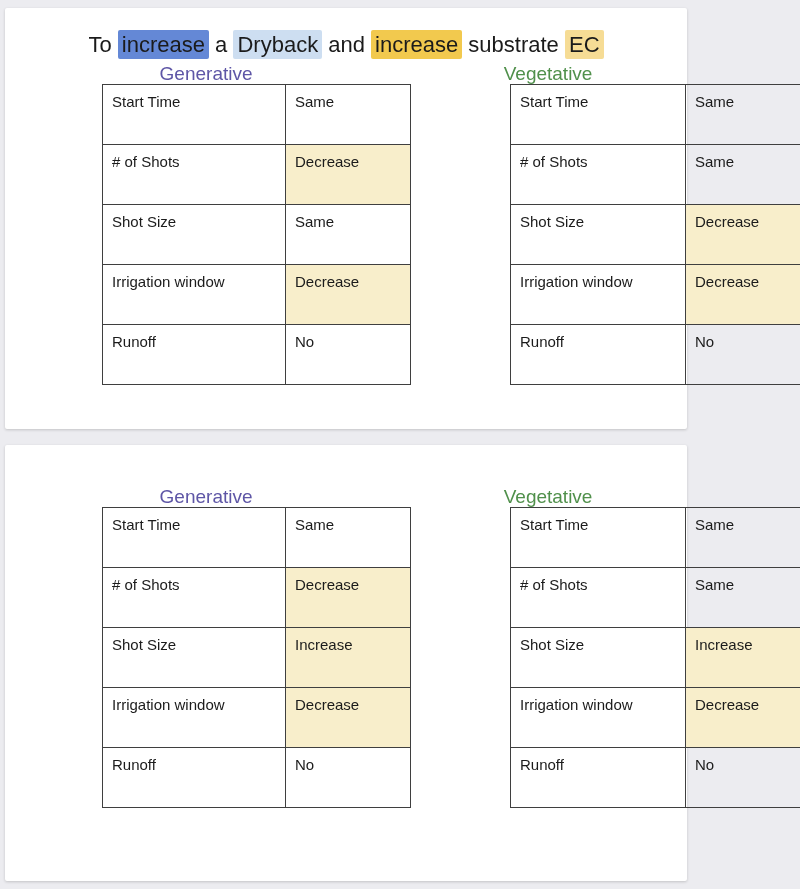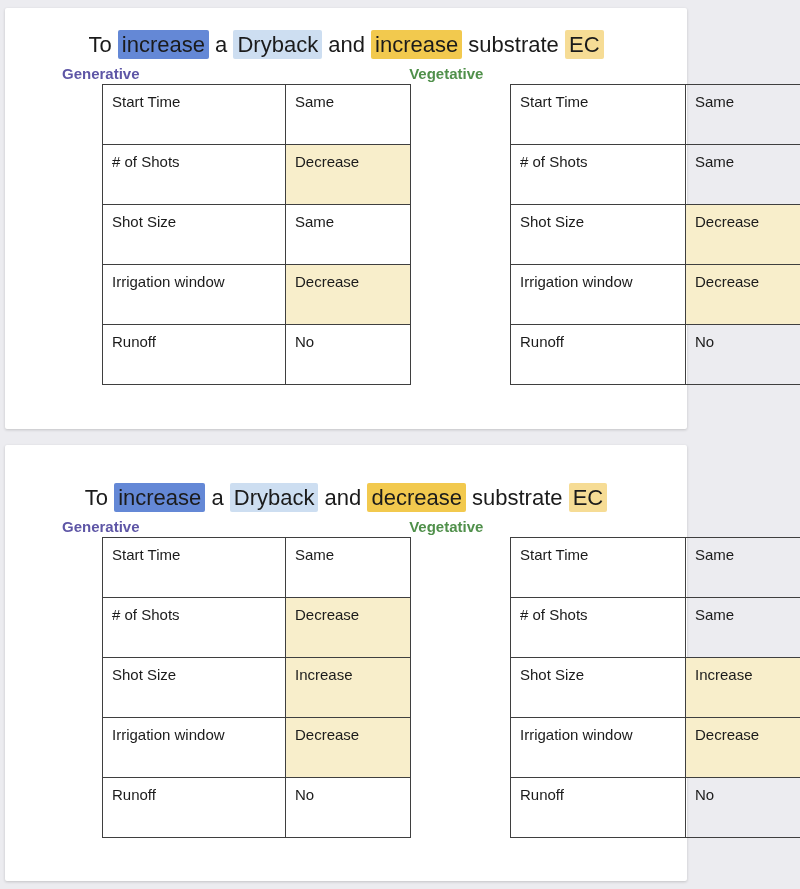--- a/index.html
+++ b/index.html
@@ -33,24 +33,24 @@
   [data-hl="gold"]      { background: var(--hl-gold); }
   [data-hl="palegold"]  { background: var(--hl-palegold); }
   td[data-hl="true"]    { background: var(--cell-hl); }
   .labels-row, .tables-row {
     display: flex;
     padding-left: 57px;
     gap: 59px;
   }
   .labels-row { margin-top: 4px; }
   .table-label {
-    font-weight: bold;
-    font-size: 15px;
+    font-weight: normal;
+    font-size: 19px;
     line-height: 20px;
-    text-align: left;
+    text-align: center;
   }
   .table-label.gen { width: 308px; color: var(--generative); }
   .table-label.veg { width: 297px; color: var(--vegetative); }
   table.t {
     border-collapse: collapse;
     table-layout: fixed;
     margin-left: 40px;
   }
   table.t.left  { width: 308px; }
   table.t.right { width: 297px; }
@@ -133,21 +133,20 @@
         <tr>
           <td>Runoff</td>
           <td data-hl="false">No</td>
         </tr>
       </tbody>
     </table>
   </div>
 </div>
 
 <div class="card second">
-  <div class="title"><span data-hl="none">To </span><span data-hl="blue">increase</span><span data-hl="none"> a </span><span data-hl="lightblue">Dryback</span><span data-hl="none"> and </span><span data-hl="gold">decrease</span><span data-hl="none"> substrate </span><span data-hl="palegold">EC</span></div>
 
   <div class="labels-row">
     <div class="table-label gen">Generative</div>
     <div class="table-label veg">Vegetative</div>
   </div>
 
   <div class="tables-row">
     <table class="t left">
       <colgroup>
           <col class="c-label">

